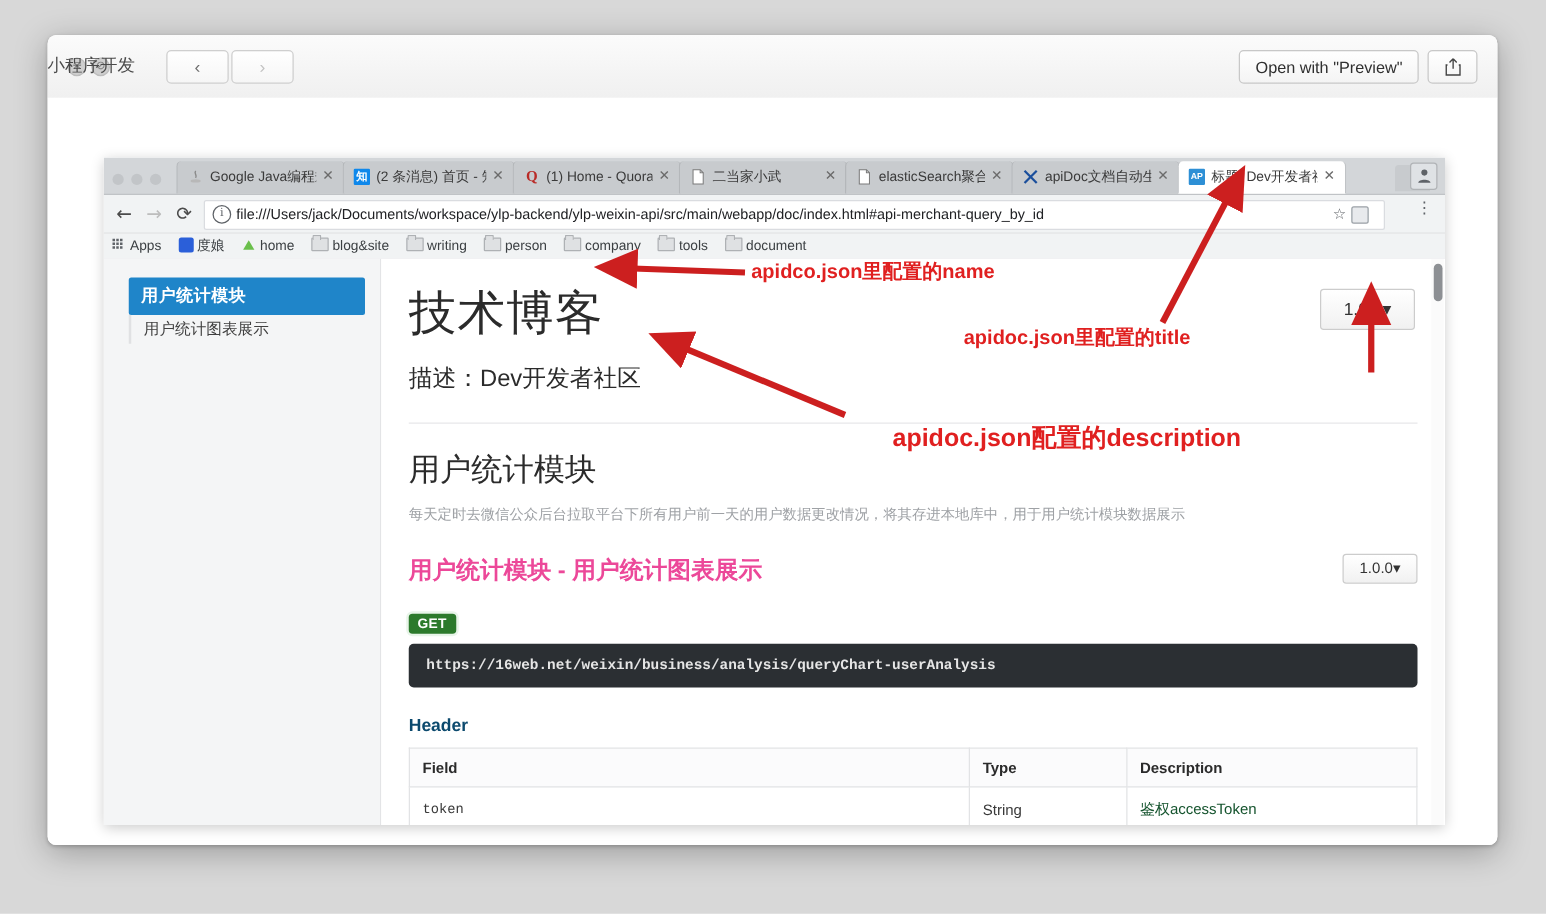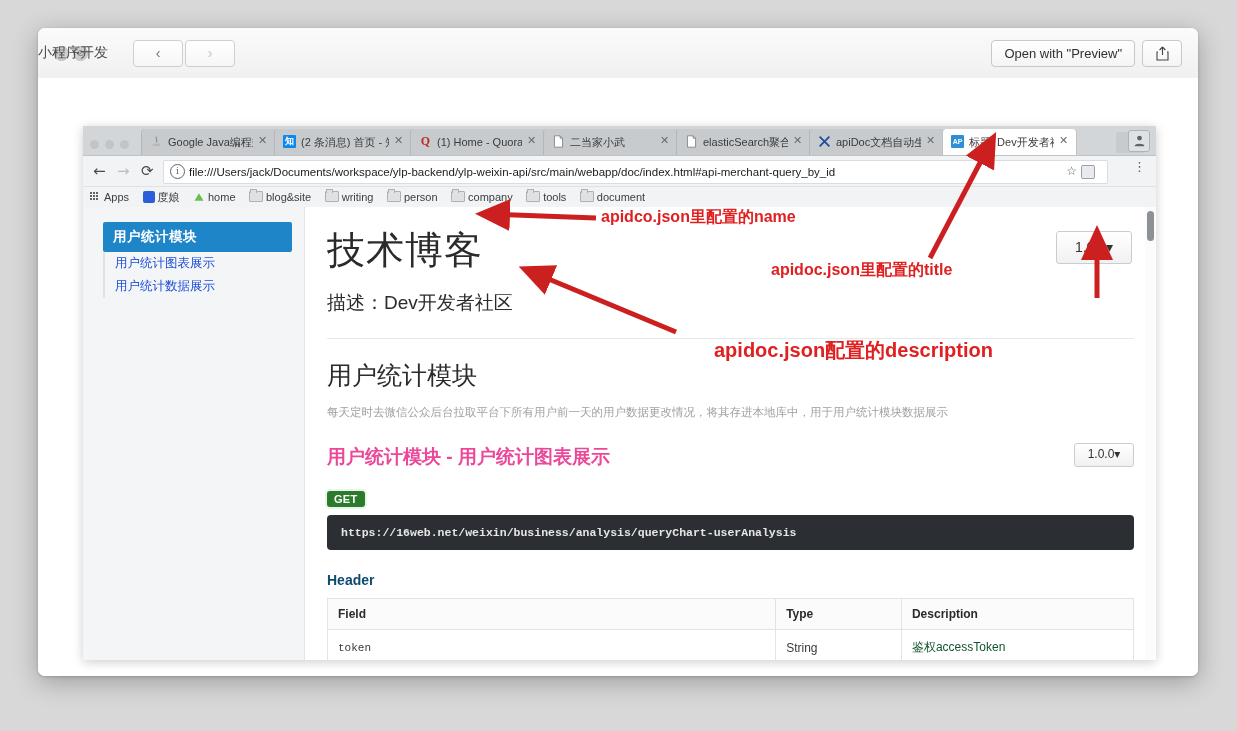--- a/index.html
+++ b/index.html
@@ -138,21 +138,21 @@
   #sidebar{
     position:absolute;left:0;top:0;bottom:0;width:221px;
     background:#f4f5f6;border-right:1px solid #e3e4e6;
   }
   #side-inner{position:absolute;left:20px;top:15px;right:12px;}
   #side-active{
     background:#1f85c9;color:#ffffff;font-weight:bold;font-size:13.5px;
     padding:6px 10px;border-radius:2px;letter-spacing:.5px;
   }
   .side-sub{
-    font-size:12.5px;color:#1d4ed8;padding:3px 10px;border-left:2px solid #e0e1e3;
+    font-size:12.5px;color:#404040;padding:3px 10px;border-left:2px solid #e0e1e3;
     margin-left:0;
   }
   #content{
     position:absolute;left:222px;top:0;right:0;bottom:0;background:#fff;overflow:hidden;
   }
   #content-inner{position:absolute;left:22px;right:22px;top:0;}
   #doc-title{font-size:38px;color:#2b2b2b;font-weight:normal;margin:18px 0 0 0;letter-spacing:1px;}
   #doc-desc{font-size:19px;color:#2b2b2b;margin:14px 0 0 0;}
   #hr1{border-top:1px solid #e7e8ea;margin:22px 0 0 0;}
   #sec-title{font-size:25px;color:#2b2b2b;margin:20px 0 0 0;font-weight:normal;}
@@ -338,21 +338,20 @@
           <span class="folder"></span><span>document</span>
         </span>
       </div>
 
       <div id="docarea">
 
         <div id="sidebar">
           <div id="side-inner">
             <div id="side-active">用户统计模块</div>
             <div class="side-sub">用户统计图表展示</div>
-            <div class="side-sub">用户统计数据展示</div>
           </div>
         </div>
 
         <div id="content">
           <div id="pg-track"></div>
           <div id="pg-scrollbar"></div>
 
           <div class="verbtn" id="ver-top">
             <span>1.0.0</span><span>▾</span>
           </div>

